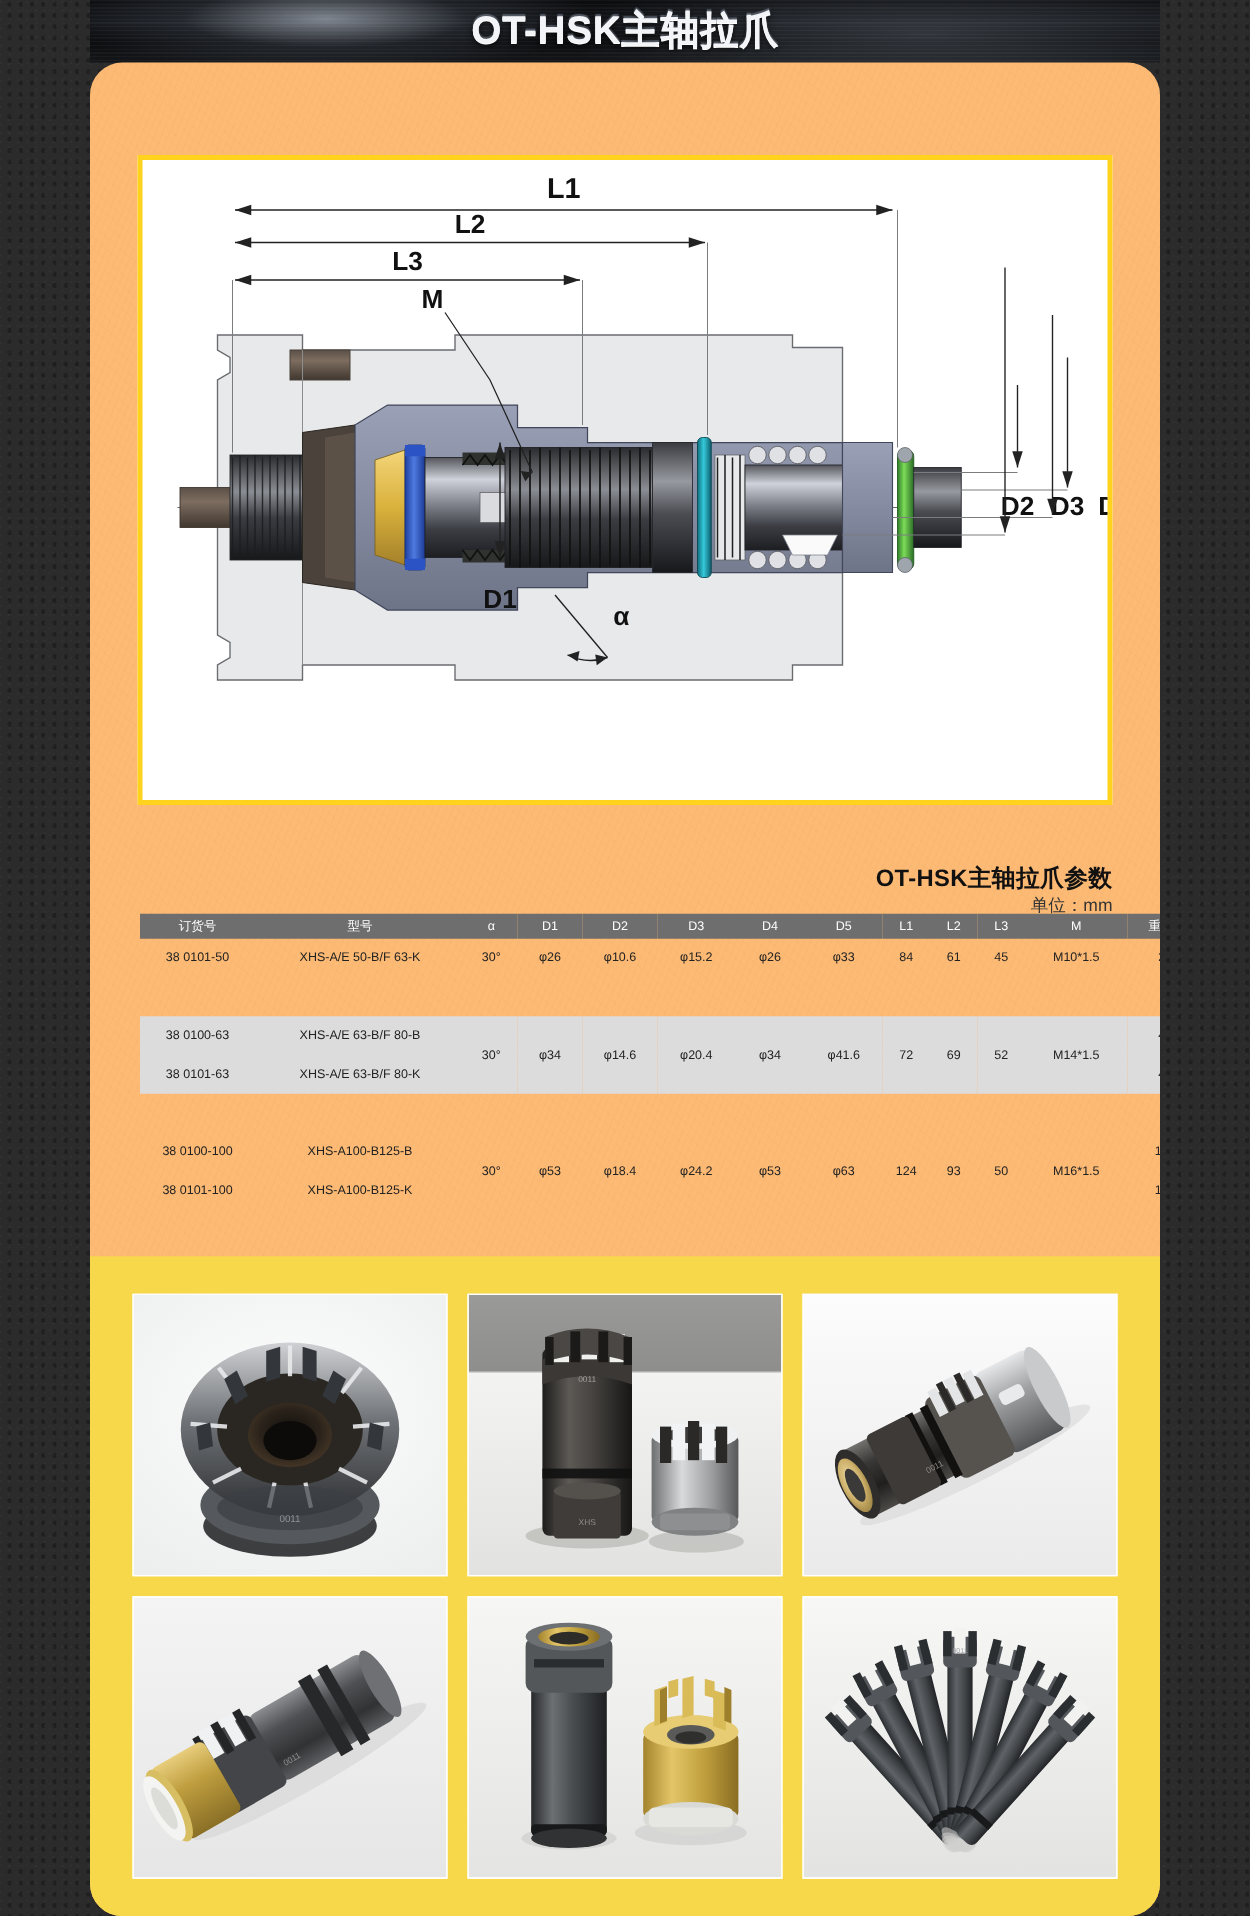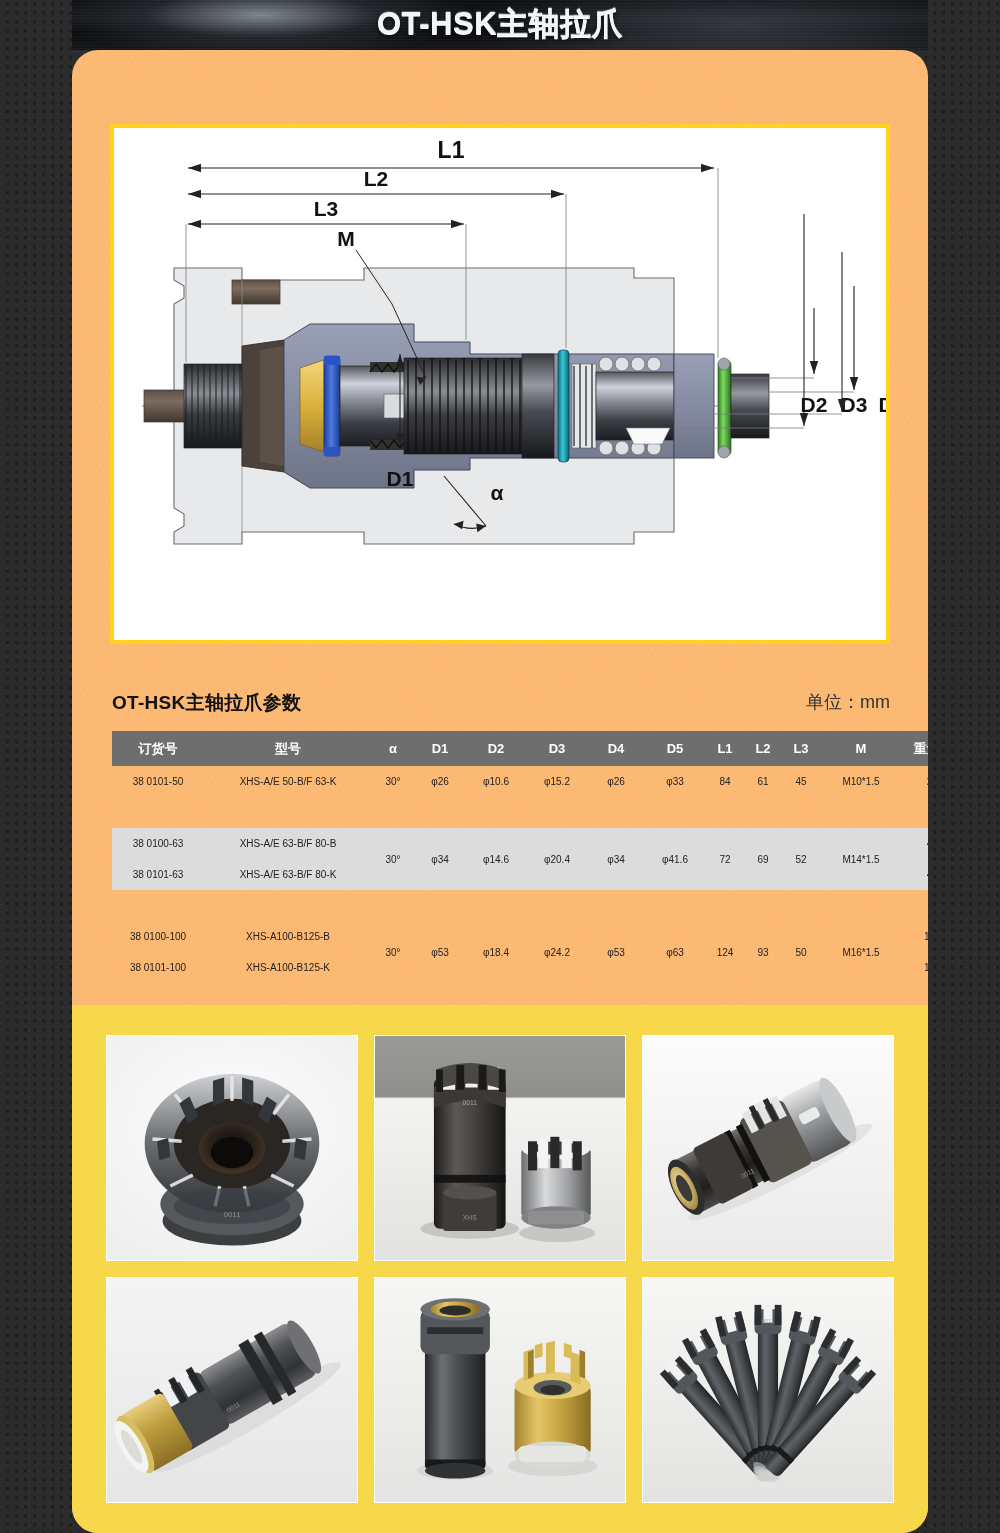--- a/index.html
+++ b/index.html
@@ -69,34 +69,34 @@
   .drawing-card{
     position:absolute; left:38px; top:74px; width:780px; height:520px;
     border:4px solid #ffd21e;
     background:#fff;
   }
   .drawing-svg{ display:block; width:100%; height:100%; }
 
   
   .spec-head{
     position:absolute; left:40px; top:640px; width:778px;
-    display:flex; align-items:flex-end; justify-content:space-between;
+    display:flex; align-items:flex-end; justify-content:space-between;flex-direction:column;
   }
   .spec-title{ font-size:19px; font-weight:bold; color:#111; letter-spacing:.3px; }
-  .spec-unit{ font-size:18px; color:#333; padding-bottom:2px; }
+  .spec-unit{ font-size:14px; color:#333; padding-bottom:2px; }
 
   .spec-table{
     position:absolute; left:40px; top:681px; width:778px;
     border-collapse:collapse; table-layout:fixed;
     font-size:12px; color:#222;
   }
   .spec-table th{
     background:#6e6e6e; color:#fff;
-    font-size:13px; font-weight:bold;
-    height:35px; text-align:center; vertical-align:middle;
+    font-size:10px; font-weight:normal;
+    height:20px; text-align:center; vertical-align:middle;
     border:none;
   }
   .spec-table td{
     height:31px; text-align:center; vertical-align:middle;
     border:none; font-size:10px; white-space:nowrap;
   }
   tr.band td{ background:#dcdcdc; }
   tr.plain td{ background:transparent; }
   td.shaded{ background:#dcdcdc; }
   .grp-sep{ height:2px; }

